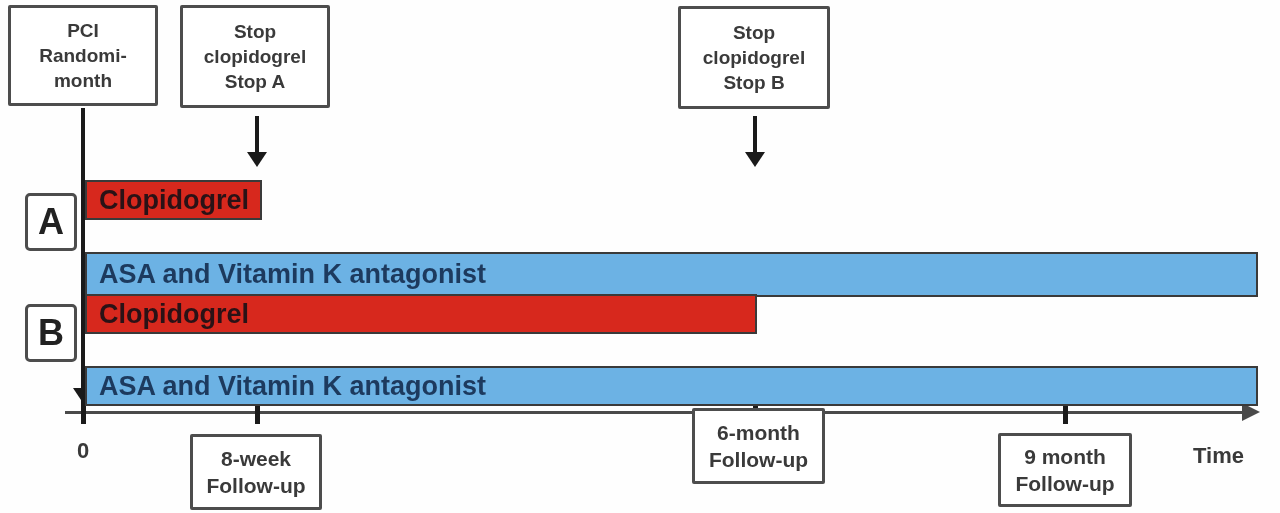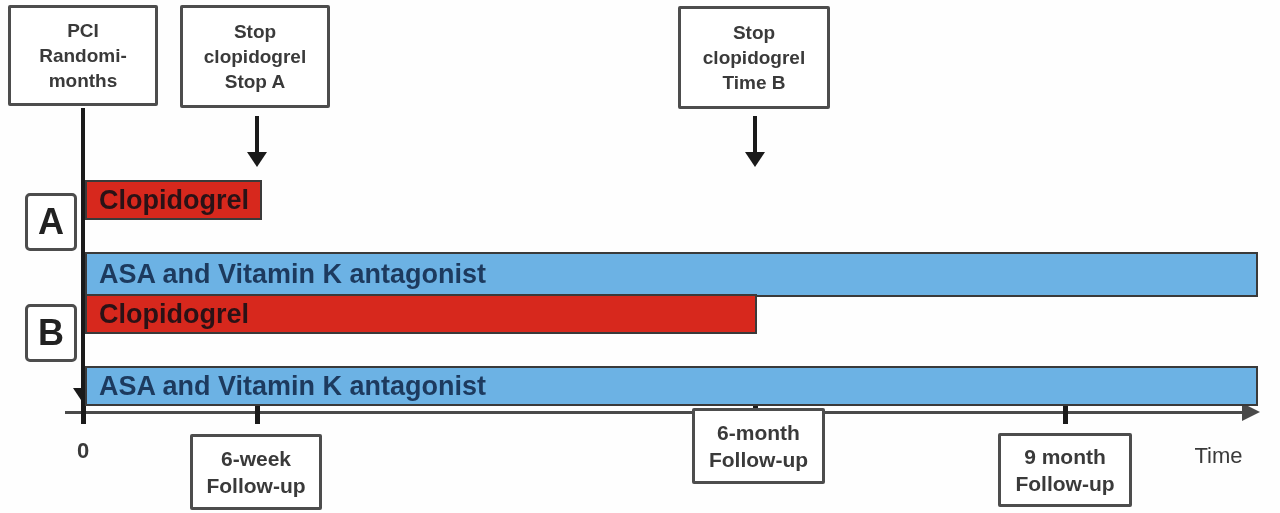--- a/index.html
+++ b/index.html
@@ -74,42 +74,42 @@
   #tick-0{left:81px;}
   #tick-6w{left:255px;}
   #tick-6m{left:753px;}
   #tick-9m{left:1063px;}
   #zero-label{
     position:absolute;left:70px;top:438px;width:26px;text-align:center;
     font-weight:bold;font-size:22px;color:#3a3a3a;
   }
   #time-label{
     position:absolute;left:1157px;top:442px;width:123px;text-align:center;
-    font-weight:normal;font-size:22px;line-height:1.3;color:#3a3a3a;
+    font-weight:bold;font-size:22px;line-height:1.3;color:#3a3a3a;
   }
 </style>
 </head>
 <body>
 
 <div class="figure">
 
   <div class="tbox" id="box-pci">
     <span>PCI</span>
     <span>Randomi-</span>
-    <span>months</span>
+    <span>month</span>
   </div>
   <div class="tbox" id="box-stop-a">
     <span>Stop</span>
     <span>clopidogrel</span>
     <span>Stop A</span>
   </div>
   <div class="tbox" id="box-stop-b">
     <span>Stop</span>
     <span>clopidogrel</span>
-    <span>Time B</span>
+    <span>Stop B</span>
   </div>
 
   <div class="vline" id="rand-line"></div>
   <div class="head-down" id="rand-head"></div>
   <div class="vline" id="arrow-a-line"></div>
   <div class="head-down" id="arrow-a-head"></div>
   <div class="vline" id="arrow-b-line"></div>
   <div class="head-down" id="arrow-b-head"></div>
 
   <div class="glabel" id="glabel-a">
@@ -134,21 +134,21 @@
 
   <div id="axis"></div>
   <div id="axis-head"></div>
   <div class="tick" id="tick-0"></div>
   <div class="tick" id="tick-6w"></div>
   <div class="tick" id="tick-6m"></div>
   <div class="tick" id="tick-9m"></div>
   <div id="zero-label">0</div>
 
   <div class="bbox" id="box-6week">
-    <span>6-week</span>
+    <span>8-week</span>
     <span>Follow-up</span>
   </div>
   <div class="bbox" id="box-6month">
     <span>6-month</span>
     <span>Follow-up</span>
   </div>
   <div class="bbox" id="box-9month">
     <span>9 month</span>
     <span>Follow-up</span>
   </div>

